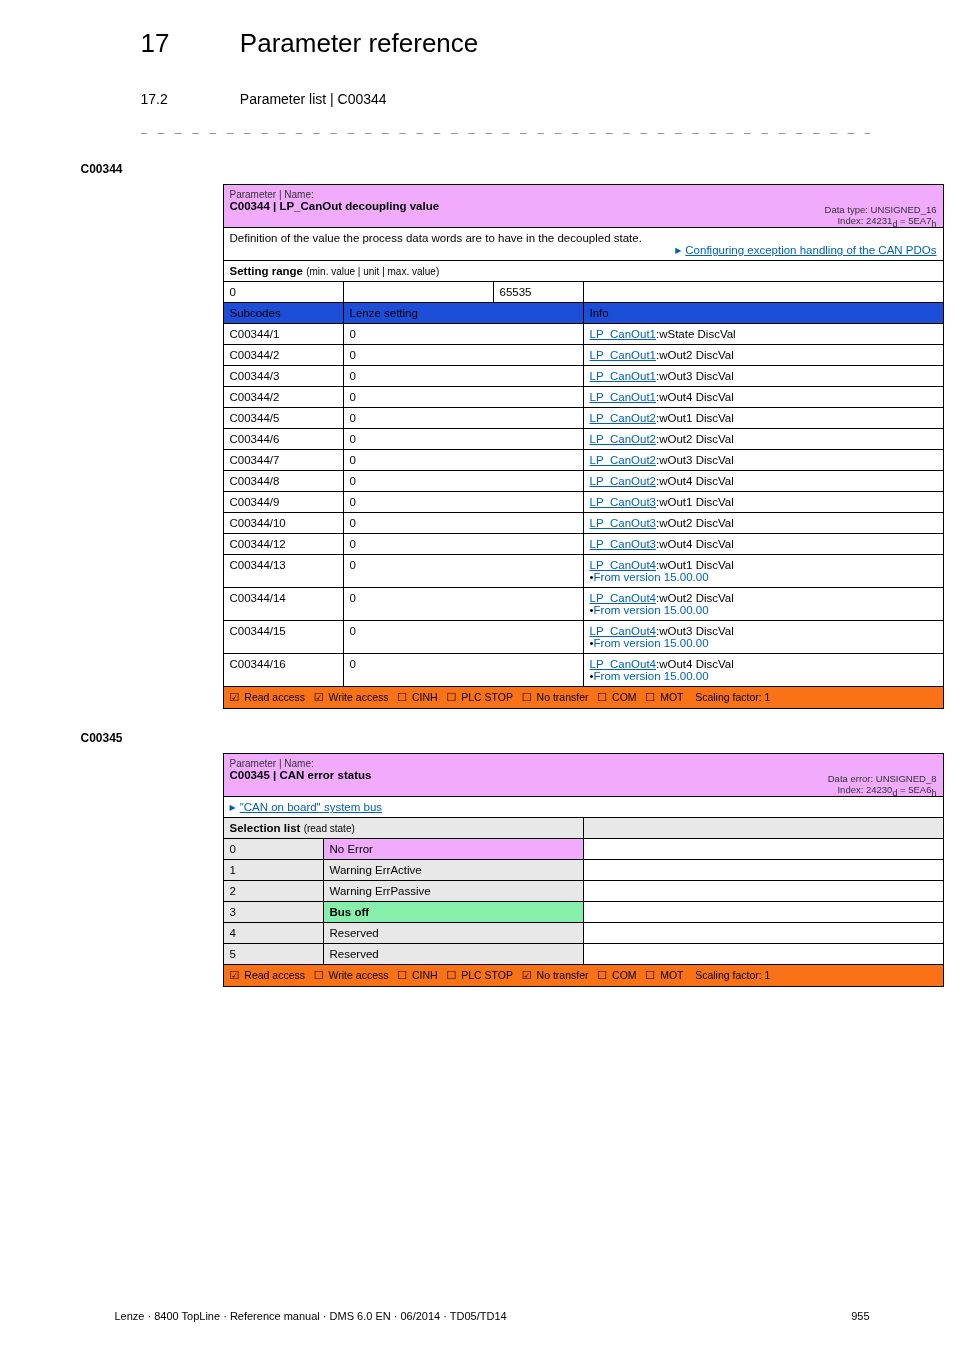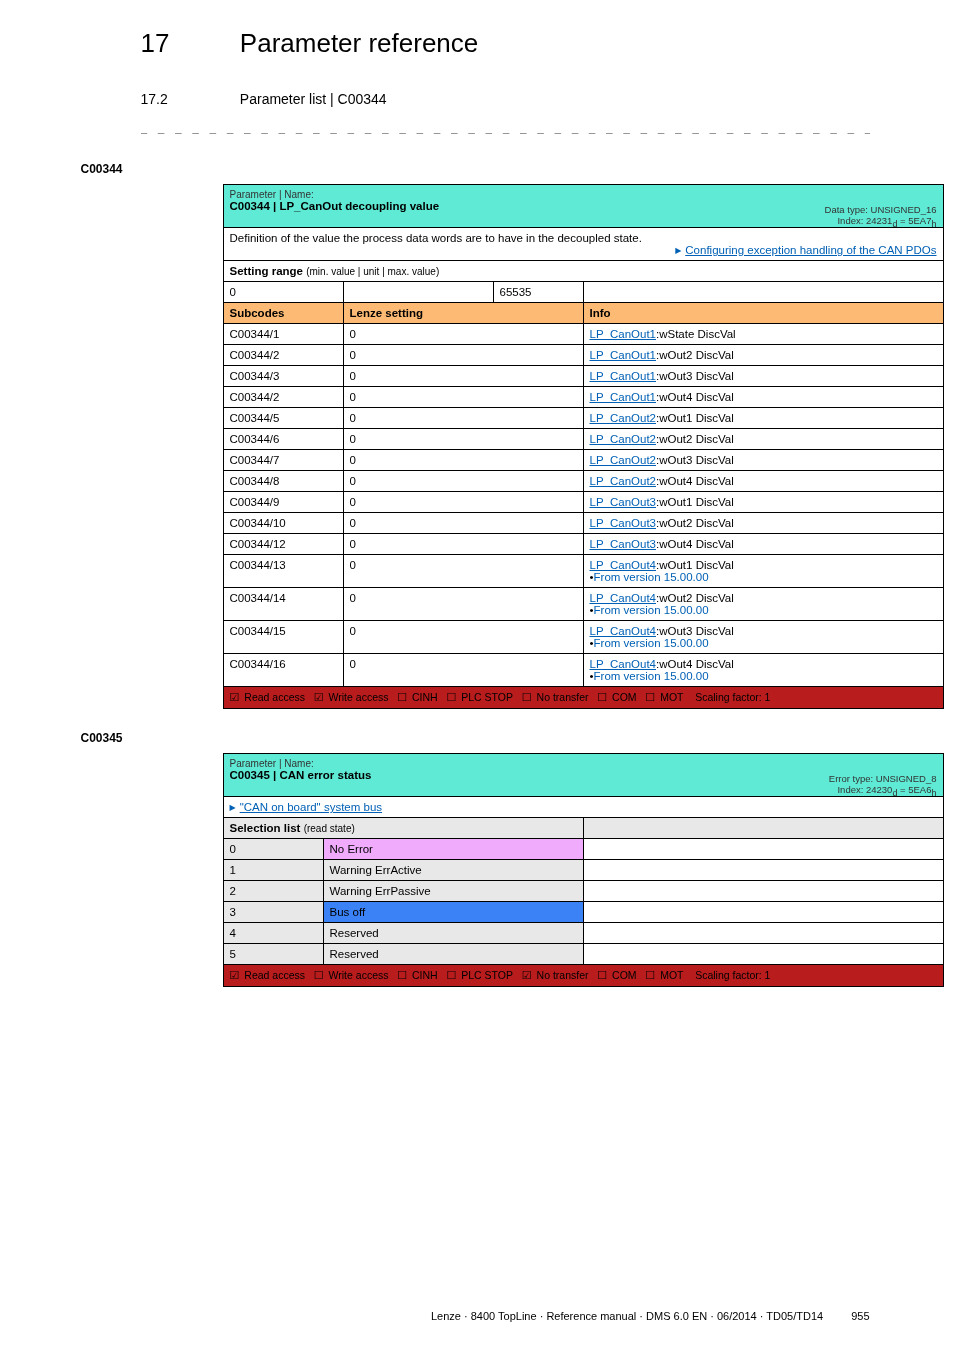--- a/index.html
+++ b/index.html
@@ -71,21 +71,21 @@
   }
   table.ptable td, table.ptable th {
     border: 1px solid #000;
     padding: 4px 6px;
     font-size: 11.5px;
     vertical-align: top;
     text-align: left;
     word-wrap: break-word;
   }
   tr.headerrow td {
-    background: #5eead4;
+    background: #f0abfc;
     position: relative;
   }
   .datatype {
     position: absolute;
     right: 6px;
     top: 3px;
     text-align: right;
     font-size: 9.5px;
     color: #333;
     line-height: 1.2;
@@ -93,57 +93,57 @@
   }
   .headerlabel {
     font-size: 10px;
     color: #333;
   }
   .headername {
     font-weight: bold;
     font-size: 11.5px;
   }
   tr.subhead td, tr.subhead th {
-    background: #fdba74;
-    font-weight: bold;
+    background: #1d4ed8;
+    font-weight: normal;
   }
   .link {
     color: #0060b5;
     text-decoration: underline;
   }
   .linkarrow::before {
     content: "\25B6";
     font-size: 8px;
     color: #0060b5;
     margin-right: 4px;
     display: inline-block;
     position: relative;
     top: -1px;
   }
   tr.footrow td {
-    background: #b91c1c;
+    background: #f97316;
     font-size: 10.5px;
   }
   .chk {
     font-family: Arial, sans-serif;
     font-size: 11px;
     margin-right: 2px;
   }
   .sub { font-size: 9px; vertical-align: sub; }
   .bullet::before {
     content: "\2022 ";
   }
   .right { text-align: right; }
   .footer {
     position: absolute;
     bottom: 28px;
     left: 90px;
     right: 60px;
     display: flex;
-    justify-content: flex-end;
+    justify-content: space-between;
     font-size: 11px;
     gap: 28px;
   }
 </style>
 </head>
 <body>
 
 <div class="page">
   
   <div>
@@ -305,21 +305,21 @@
       <col style="width:100px">
       <col style="width:260px">
       <col style="width:360px">
     </colgroup>
     <tbody>
         <tr class="headerrow">
       <td colspan="3" style="height:34px;">
         <div class="headerlabel">Parameter | Name:</div>
         <div class="headername">C00345 | CAN error status</div>
         <div class="datatype">
-          <div>Error type: UNSIGNED_8</div>
+          <div>Data error: UNSIGNED_8</div>
           <div>
             <span>Index: 24230</span><span class="sub">d</span><span> = 5EA6</span><span class="sub">h</span>
           </div>
         </div>
       </td>
     </tr>
     <tr>
       <td colspan="3" class="right">
         <span class="link linkarrow">"CAN on board" system bus</span>
       </td>
@@ -342,21 +342,21 @@
           <td style="background: rgb(232, 232, 232);">Warning ErrActive</td>
           <td></td>
         </tr>
         <tr>
           <td class="right" style="background: rgb(232, 232, 232);">2</td>
           <td style="background: rgb(232, 232, 232);">Warning ErrPassive</td>
           <td></td>
         </tr>
         <tr>
           <td class="right" style="background: rgb(232, 232, 232);">3</td>
-          <td style="background: #3b82f6;">Bus off</td>
+          <td style="background: #86efac; font-weight: bold;">Bus off</td>
           <td></td>
         </tr>
         <tr>
           <td class="right" style="background: rgb(232, 232, 232);">4</td>
           <td style="background: rgb(232, 232, 232);">Reserved</td>
           <td></td>
         </tr>
         <tr>
           <td class="right" style="background: rgb(232, 232, 232);">5</td>
           <td style="background: rgb(232, 232, 232);">Reserved</td>

